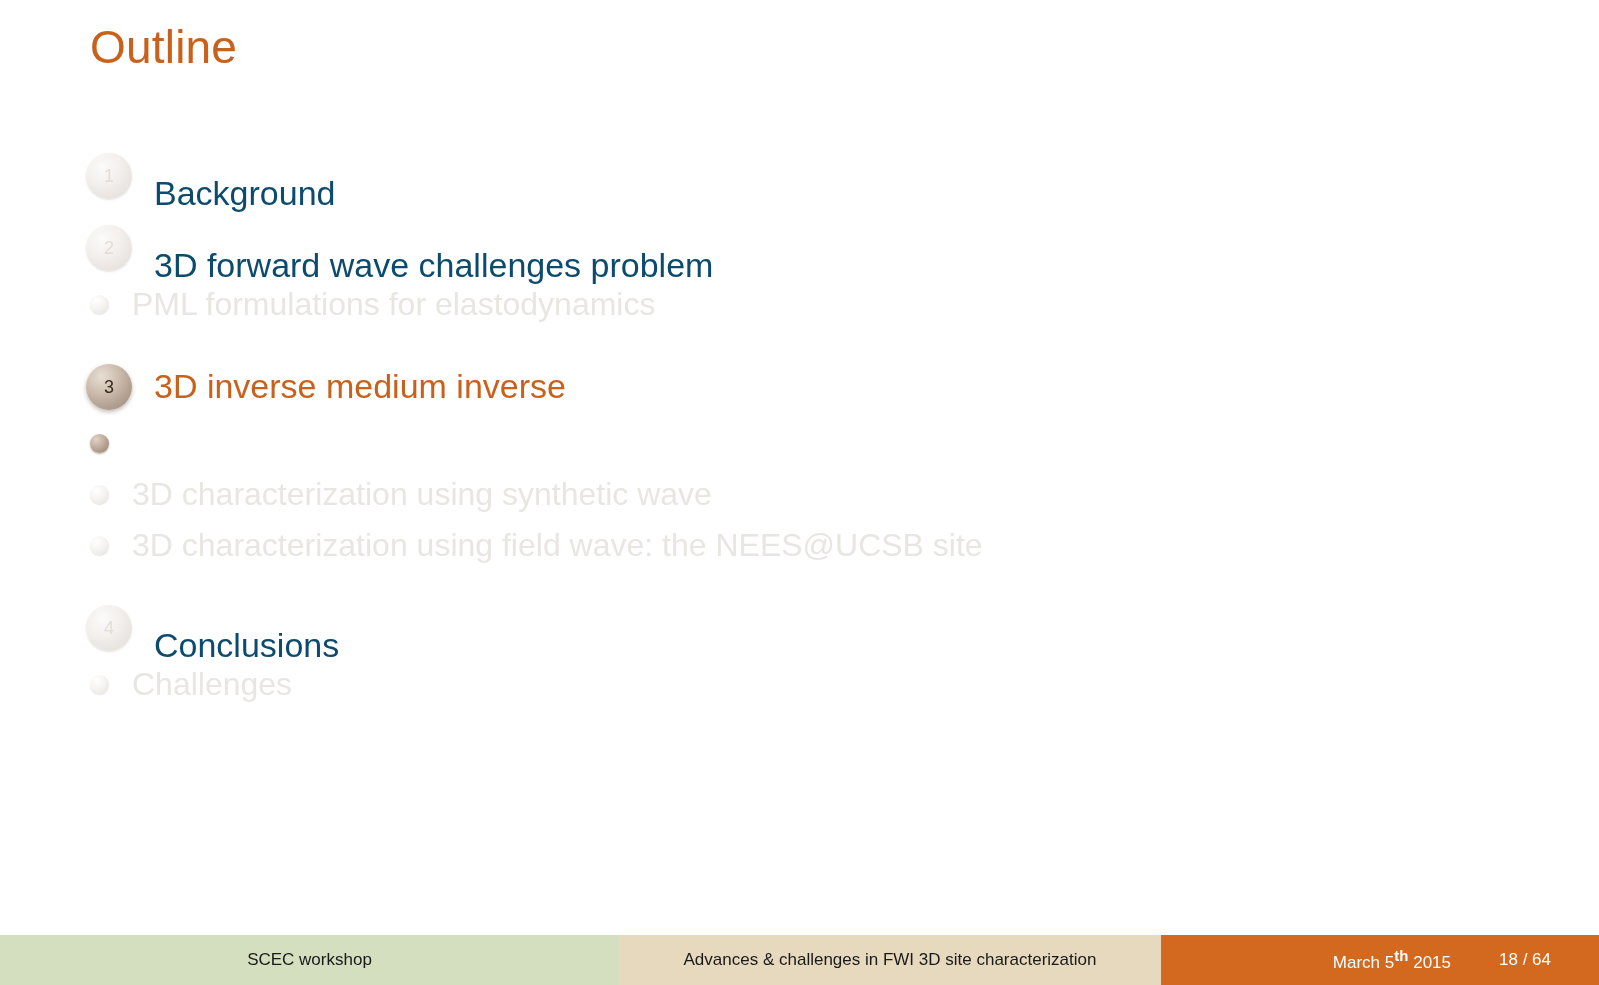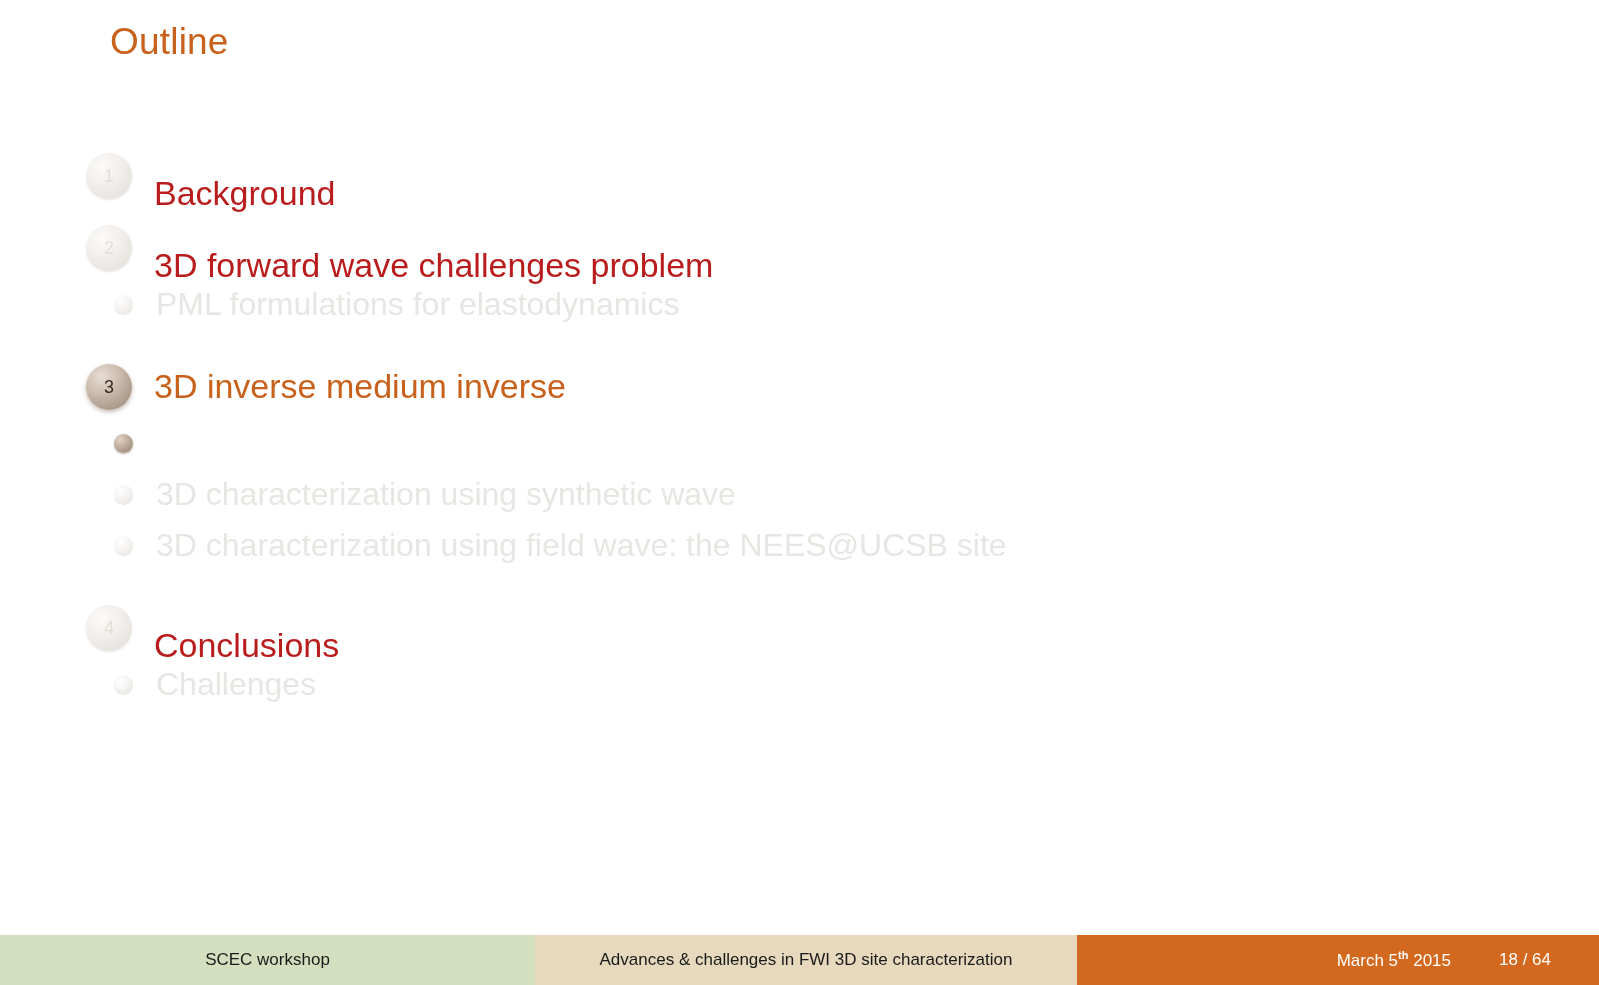--- a/index.html
+++ b/index.html
@@ -17,27 +17,26 @@
     height: 985px;
     background: #ffffff;
     overflow: hidden;
   }
 
   
   .slide-title {
     position: absolute;
     left: 90px;
     top: 22px;
-    font-size: 37px;
+    font-size: 46px;
     line-height: 1.1;
     color: #c8611b;
     letter-spacing: 0.2px;
     font-weight: 400;
     white-space: nowrap;
-    margin-left: 20px;
   }
 
   
   .outline {
     position: absolute;
     left: 0;
     top: 145px;
     width: 1599px;
   }
 
@@ -76,30 +75,30 @@
     background: radial-gradient(circle at 34% 27%, #e8ded4 0%, #cdbdae 38%, #b2a091 68%, #9a8878 100%);
     color: #3a2c20;
     box-shadow: 0 2px 4px rgba(120,105,90,0.45);
   }
 
   .toc-section-label {
     font-size: 34px;
     line-height: 1.1;
     white-space: nowrap;
   }
-  .toc-section-label.inactive { color: #b91c1c; margin-top: 36px; }
+  .toc-section-label.inactive { color: #0c4a6e; margin-top: 36px; }
   .toc-section-label.active   { color: #c8611b; }
 
   
   .toc-sub-row {
     position: relative;
     display: flex;
     align-items: center;
     height: 51px;
-    padding-left: 114px;
+    padding-left: 90px;
   }
   .sub-bullet {
     position: relative;
     flex: 0 0 auto;
     width: 19px;
     height: 19px;
     border-radius: 50%;
     margin-right: 23px;
   }
   .sub-bullet.inactive {
@@ -133,41 +132,41 @@
   }
   .footer-cell {
     display: flex;
     align-items: center;
     height: 100%;
     font-size: 17px;
     white-space: nowrap;
     box-sizing: border-box;
   }
   .footer-left {
-    width: 535px;
+    width: 619px;
     background: #d3dfbf;
     color: #1a1a1a;
     justify-content: center;
   }
   .footer-mid {
     width: 542px;
     background: #e6d9be;
     color: #1a1a1a;
     justify-content: center;
   }
   .footer-right {
     flex: 1 1 auto;
     background: #d2691e;
     color: #ffffff;
     justify-content: flex-end;
     padding-right: 48px;
     gap: 48px;
   }
   .footer-date sup {
-    font-size: 11px;
+    font-size: 15px;
     font-weight: bold;
     vertical-align: super;
     letter-spacing: 0;
   }
 </style>
 </head>
 <body>
 
 <div class="slide">
 

